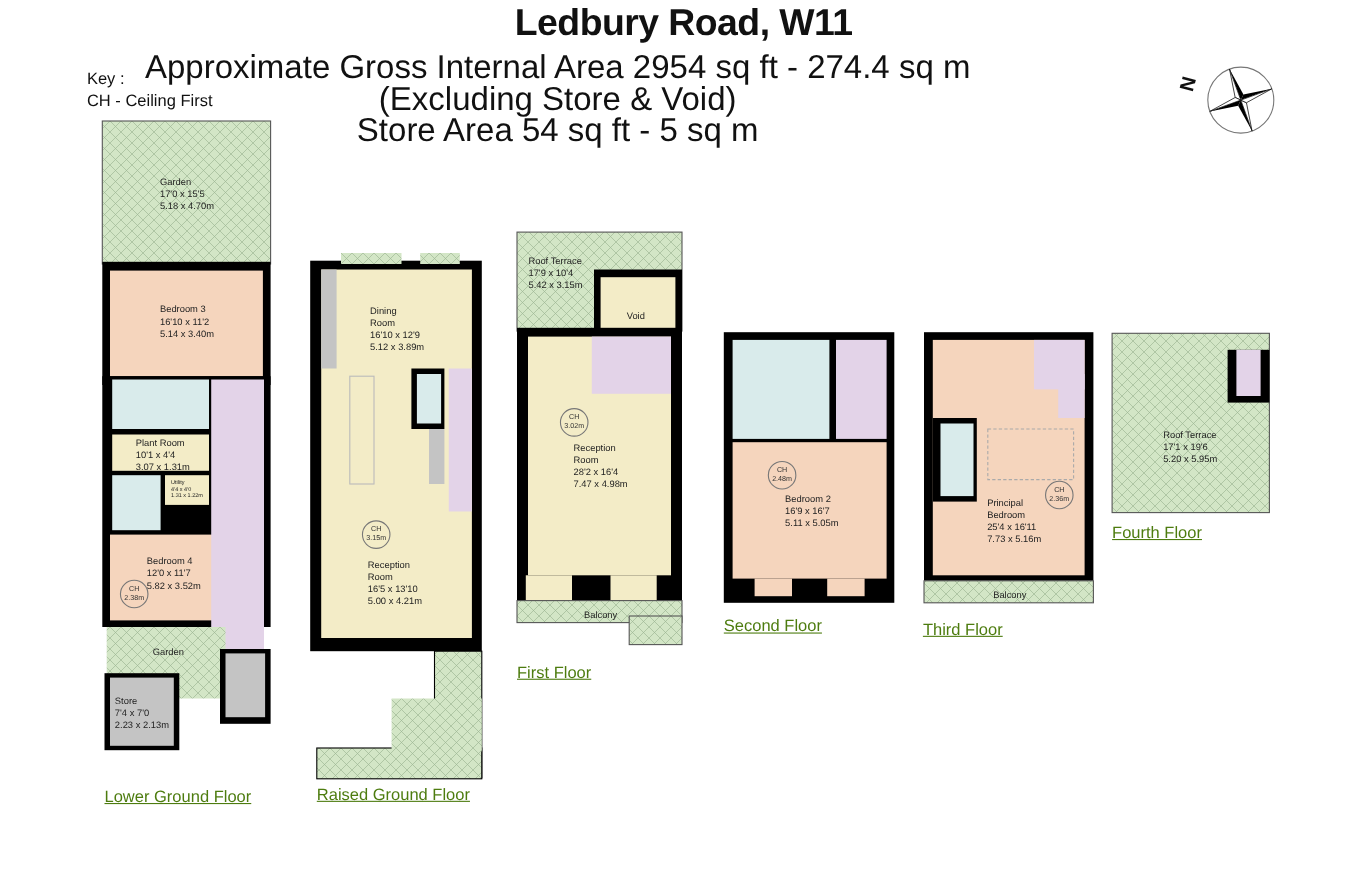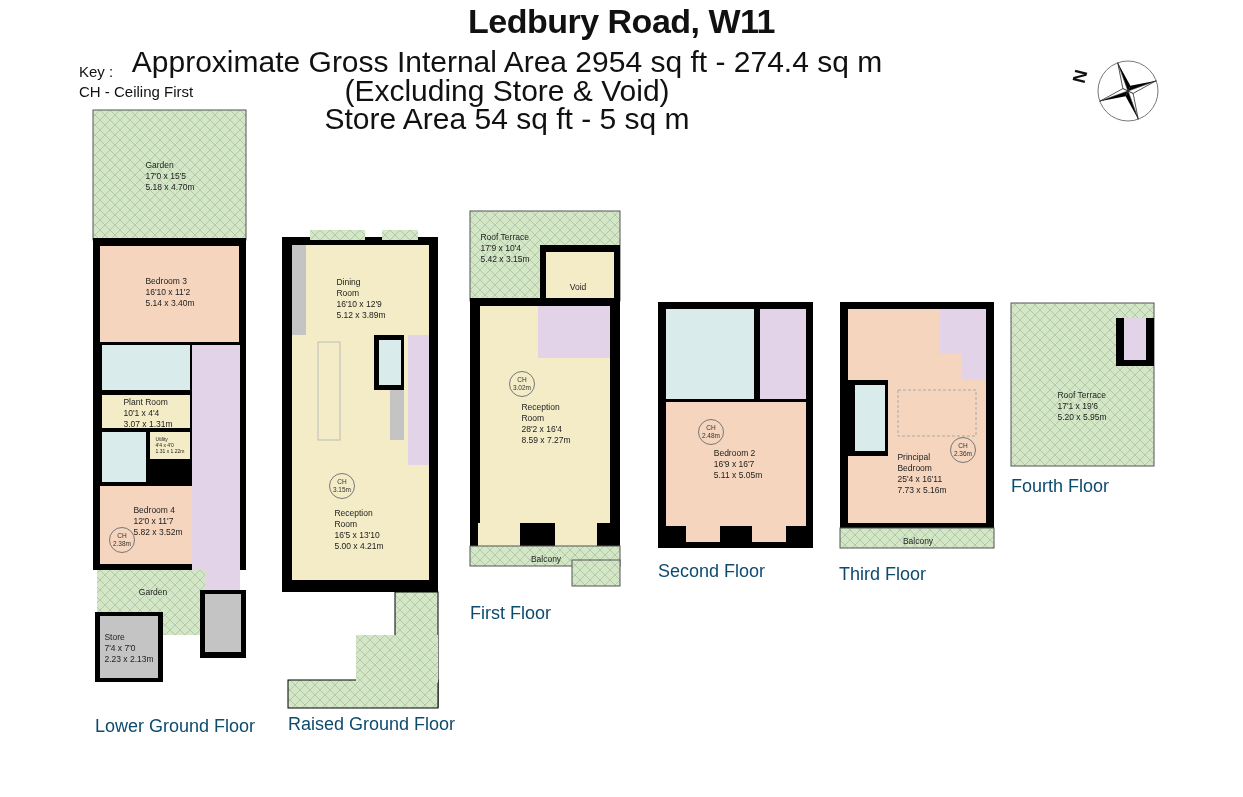--- a/index.html
+++ b/index.html
@@ -1,21 +1,21 @@
 <!DOCTYPE html>
 <html><head>
 <meta charset="utf-8">
 <style>
   html, body { margin:0; padding:0; background:#ffffff; }
   body { width:1243px; height:797px; position:relative; overflow:hidden; font-family:"Liberation Sans", sans-serif; color:#111; }
   .abs { position:absolute; }
   .title { left:0; width:1243px; top:2px; text-align:center; font-weight:bold; font-size:34px; letter-spacing:-0.5px; }
   .sub { left:0; width:1014px; text-align:center; font-size:30px; line-height:28px; }
   .key { left:63px; top:62px; font-size:15px; line-height:20px;margin-left:16px; }
-  .floor-label { font-size:18px; color:#0c4a6e; }
+  .floor-label { font-size:15px; color:#4d7c0f;text-decoration:underline; }
   .lbl { position:absolute; font-size:8.5px; line-height:11px; color:#222; transform:translateX(-50%); white-space:nowrap; }
   .ch { position:absolute; width:24px; height:24px; border:1px solid #777; border-radius:50%; font-size:6.5px; line-height:8px; text-align:center; display:flex; flex-direction:column; justify-content:center; transform:translate(-50%,-50%); color:#333; }
 </style>
 </head>
 <body>
 
 <div class="abs title">Ledbury Road, W11</div>
 <div class="abs sub" style="top:48px">Approximate Gross Internal Area 2954 sq ft - 274.4 sq m</div>
 <div class="abs sub" style="top:77px">(Excluding Store &amp; Void)</div>
 <div class="abs sub" style="top:105px">Store Area 54 sq ft - 5 sq m</div>
@@ -166,21 +166,21 @@
     <div>Void</div>
   </div>
   <div class="ch" style="left:522px;top:384px">
     <span>CH</span>
       <span>3.02m</span>
   </div>
   <div class="lbl" style="left:546px;top:402px">
     <div>Reception</div>
       <div>Room</div>
       <div>28'2 x 16'4</div>
-      <div>8.59 x 7.27m</div>
+      <div>7.47 x 4.98m</div>
   </div>
   <div class="lbl" style="left:546px;top:554px">
     <div>Balcony</div>
   </div>
   <div class="abs floor-label" style="left:470px;top:603px">First Floor</div>
 </div>
 
 <div class="abs" style="left:0;top:0;width:830px;height:600px">
   <svg class="abs" style="left:0;top:0" width="830" height="600">
     <rect x="658" y="302" width="155" height="246" fill="#000"></rect>

